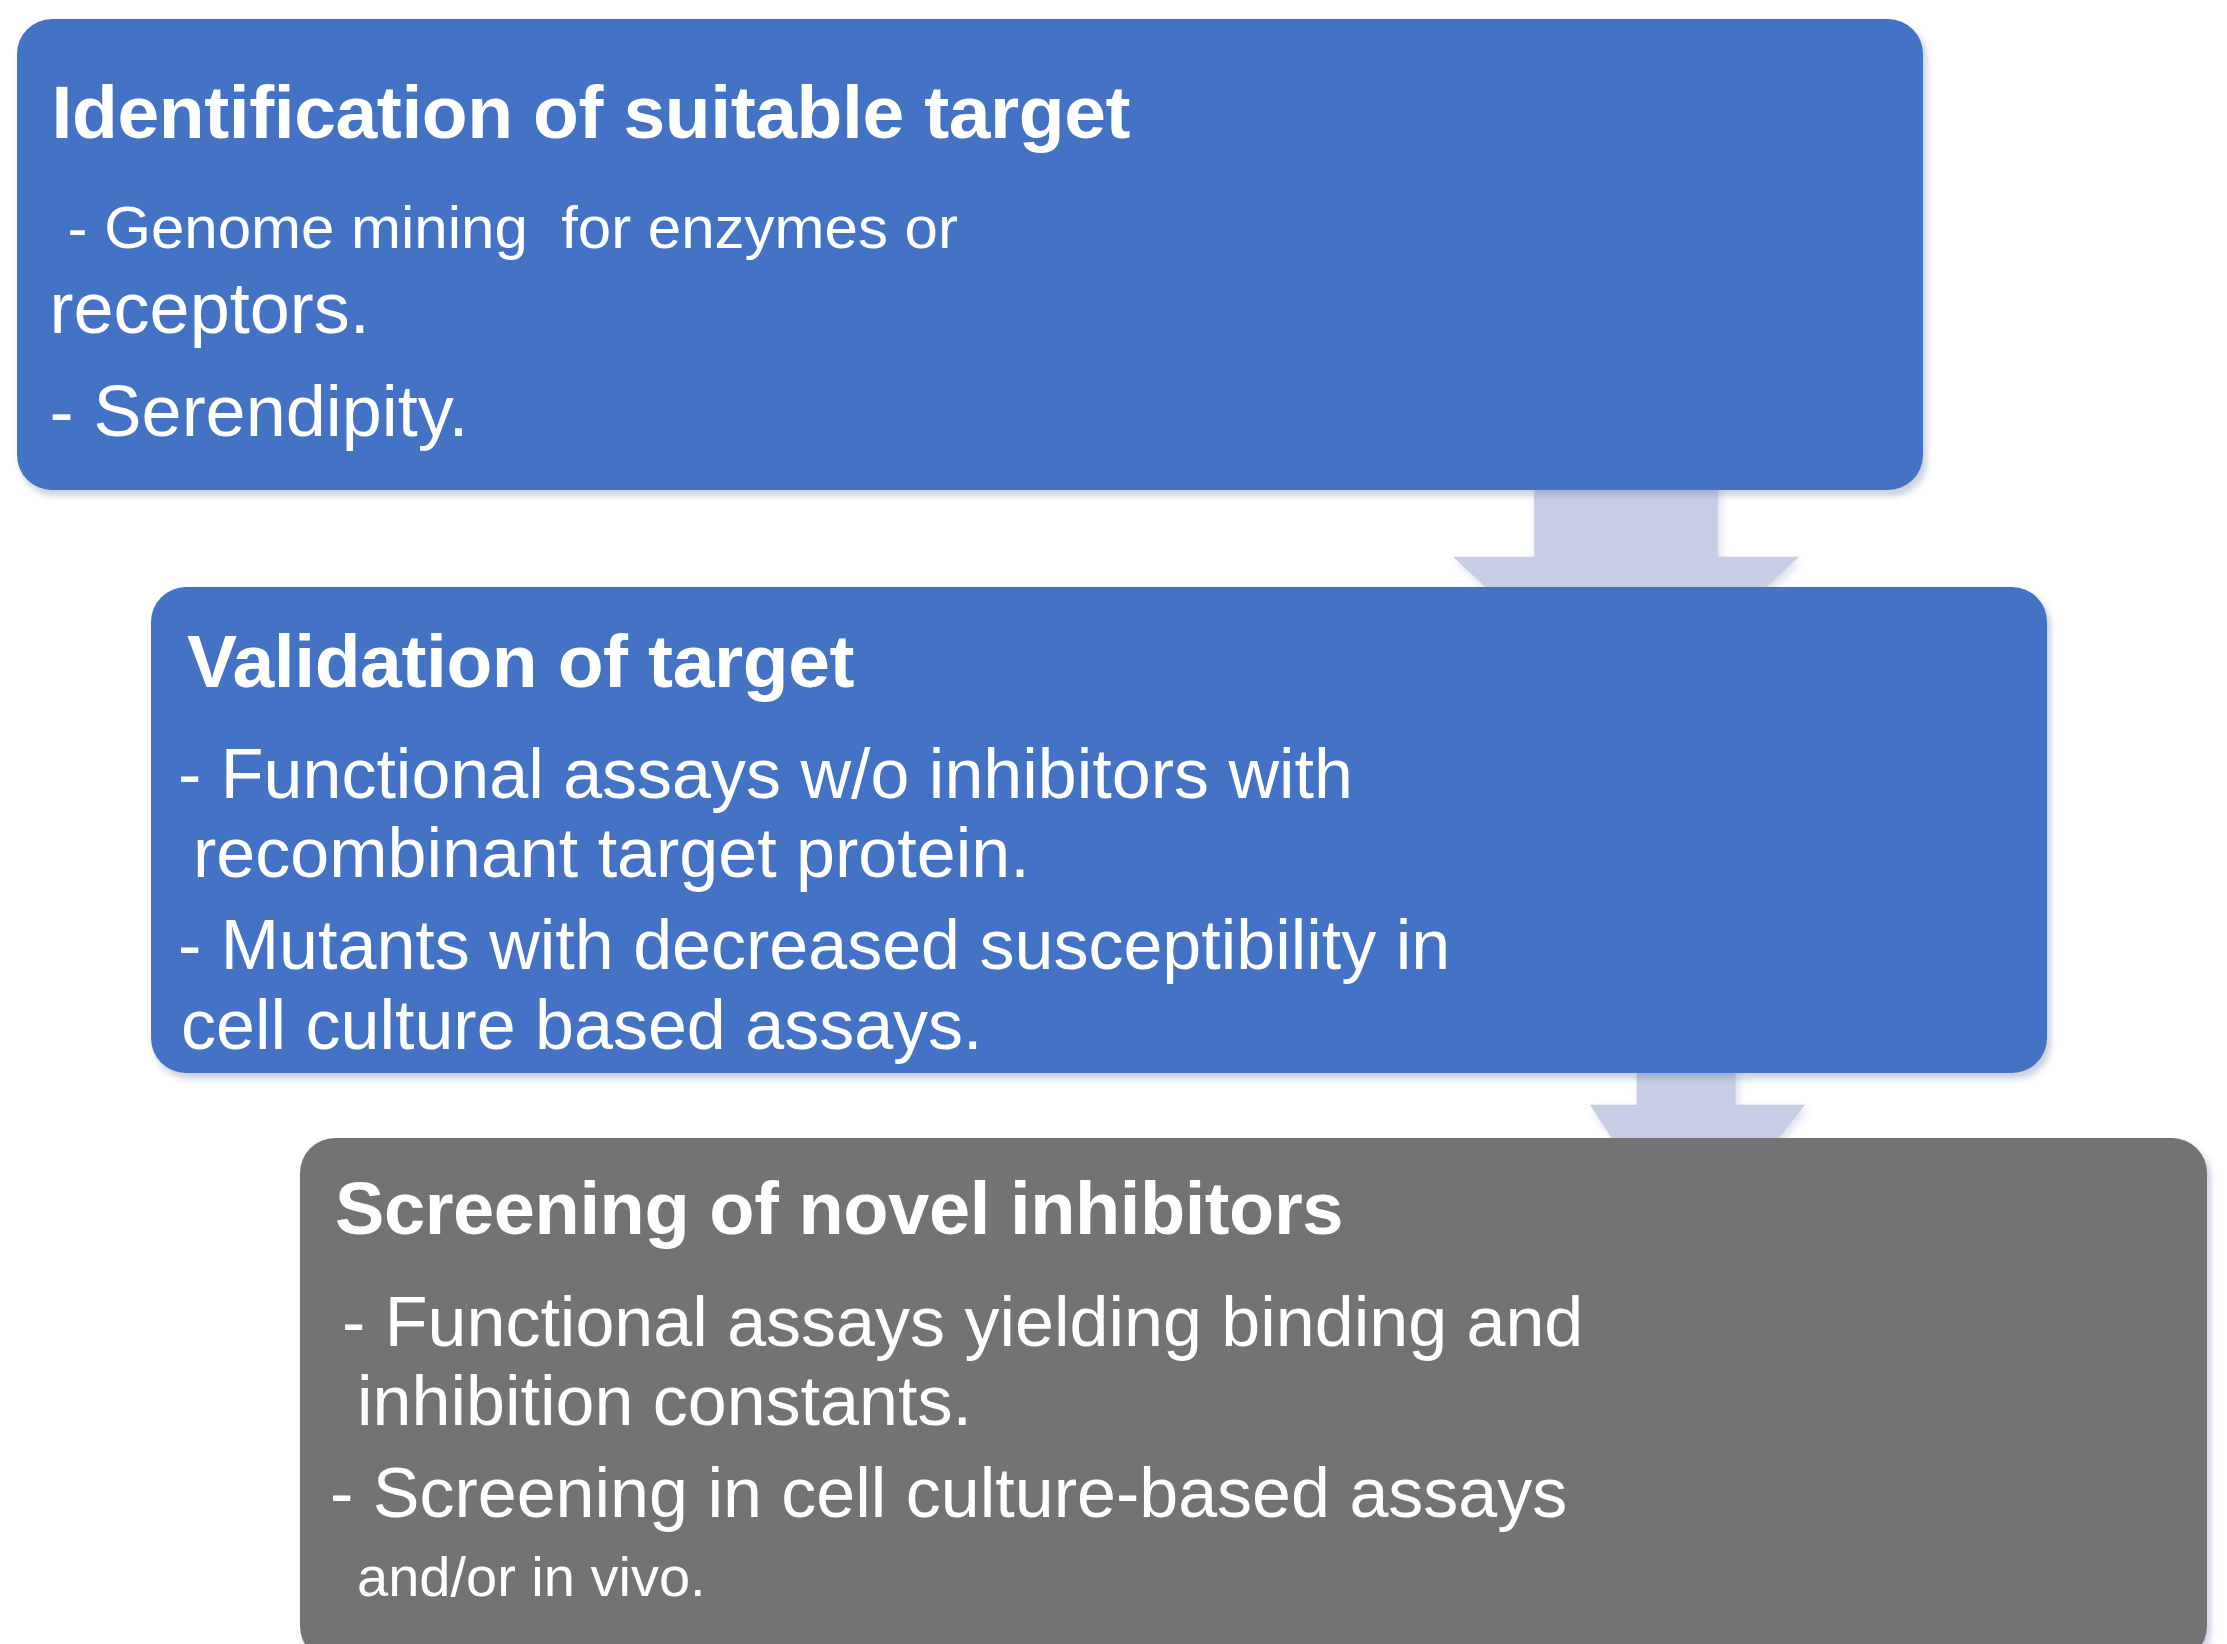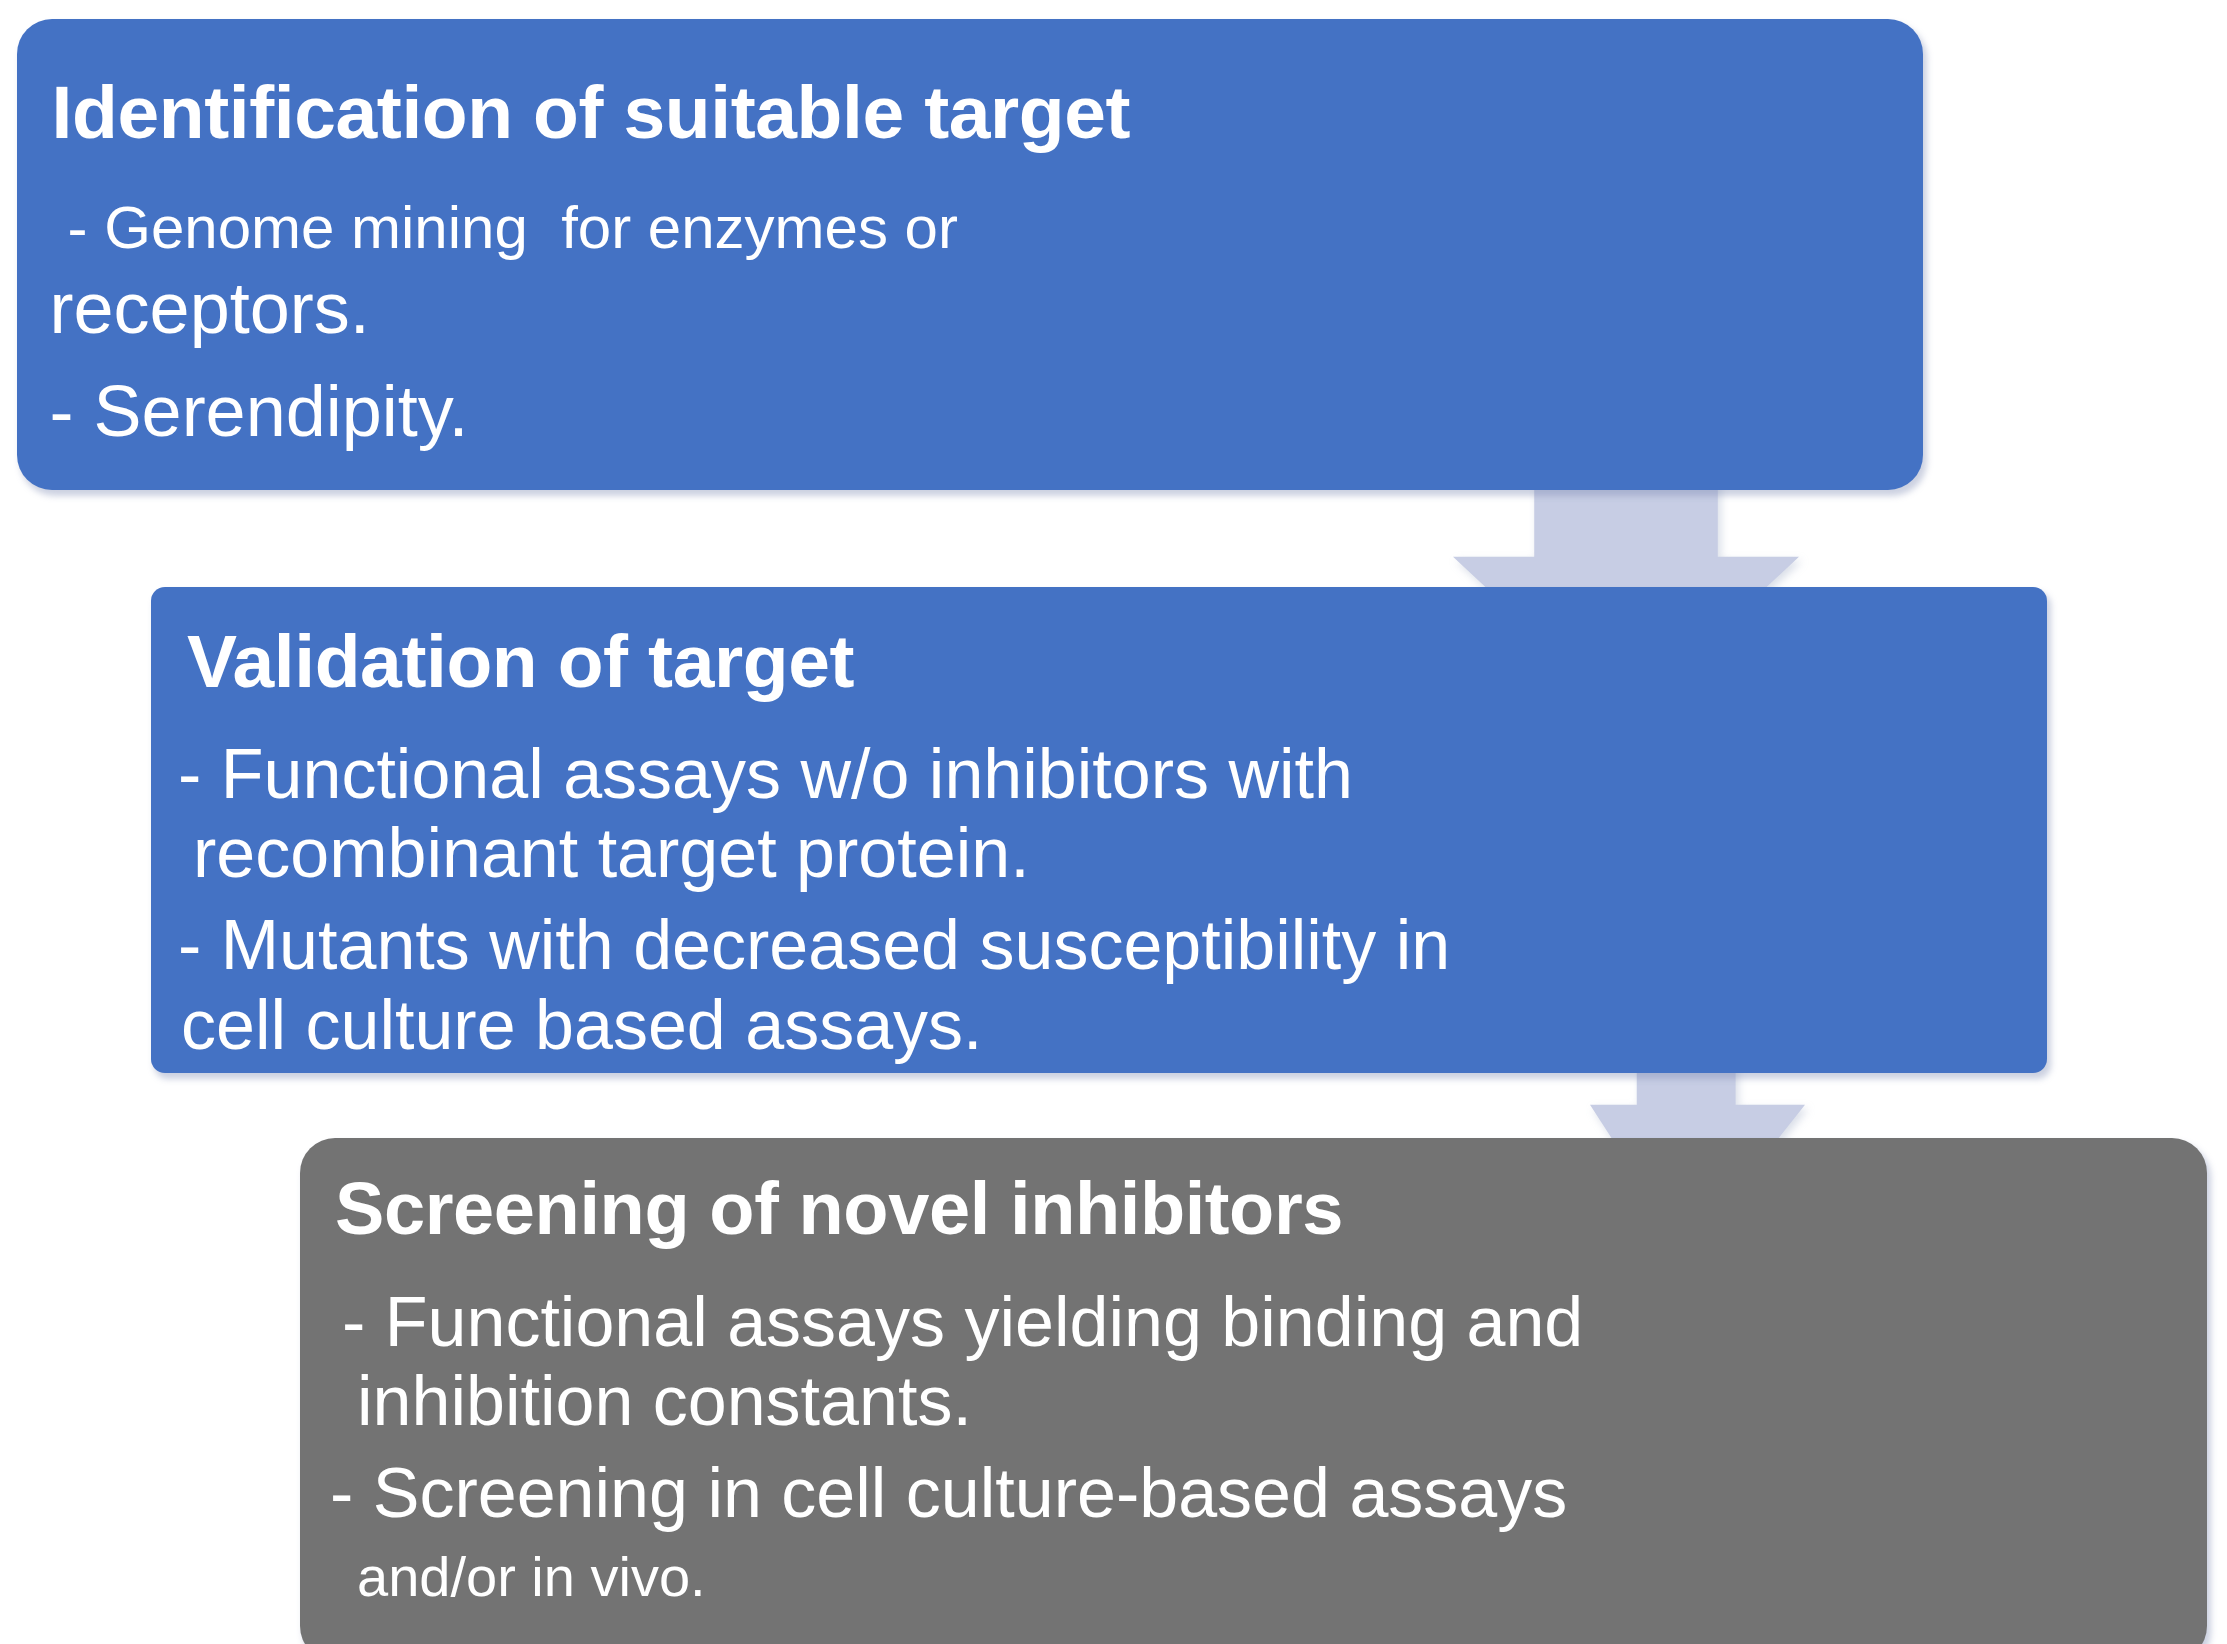--- a/index.html
+++ b/index.html
@@ -74,21 +74,20 @@
     position: absolute; left: 33px; top: 352px; font-size: 72px;
   }
 
   
   #box-validation {
     left: 151px;
     top: 587px;
     width: 1896px;
     height: 486px;
     z-index: 3;
-    border-radius: 14px;
   }
   #box-validation .step-title {
     position: absolute;
     left: 36px;
     top: 35px;
     font-size: 75px;
     letter-spacing: -0.4px;
   }
   #box-validation .b2l1 {
     position: absolute; left: 27px; top: 148px; font-size: 70px;

